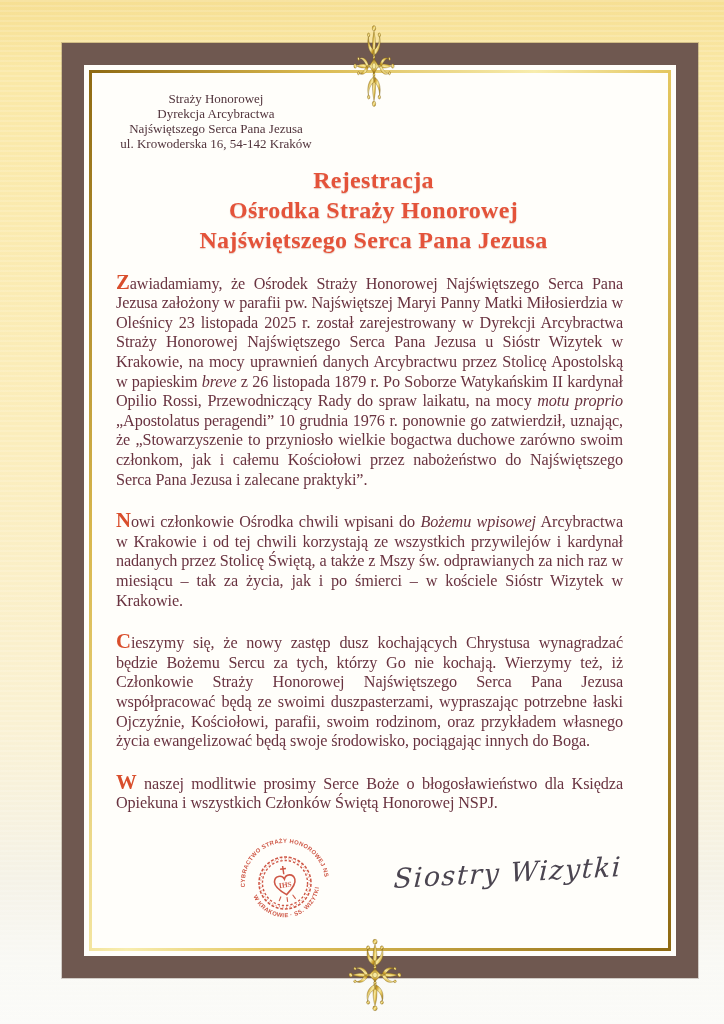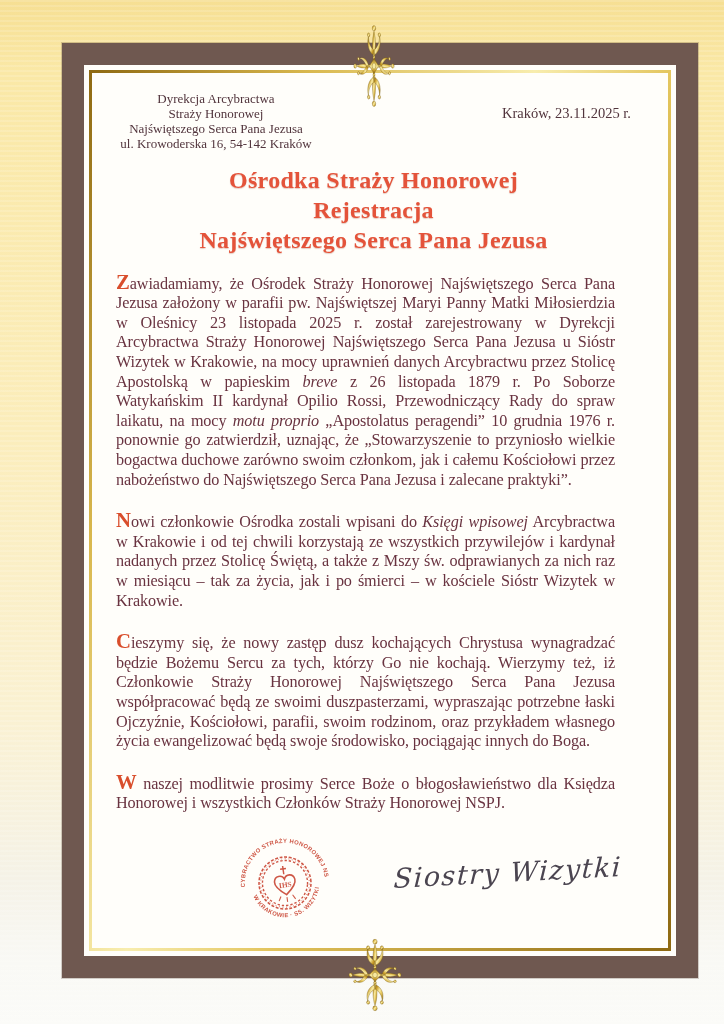--- a/index.html
+++ b/index.html
@@ -37,21 +37,21 @@
 
   .header-row{display:flex;align-items:flex-start;}
   .sender{width:200px;text-align:center;font-size:13px;line-height:14.9px;color:#51343c;}
   .date{margin-left:auto;padding-top:13px;font-size:14.5px;color:#51343c;}
 
   .title{margin-top:13px;text-align:center;font-weight:bold;font-size:24px;line-height:30px;
     color:#e4533a;text-shadow:0 1px 1px rgba(150,50,25,.25);letter-spacing:.3px;}
 
   .body-block{margin-top:17px;}
   .para{
-    margin:0 16px 20px 0;text-align:justify;font-size:16.2px;line-height:19.6px;
+    margin:0 8px 20px 0;text-align:justify;font-size:16.2px;line-height:19.6px;
     color:#693340;letter-spacing:-.1px;
   }
   .para em{font-style:italic;}
   .lead{color:#d94e2c;font-weight:bold;font-size:1.28em;line-height:1;}
 
   .footer-row{display:flex;align-items:flex-start;margin-top:10px;}
   .seal{margin-left:120px;width:98px;height:98px;flex:0 0 auto;}
   .signature-wrap{margin-left:55px;margin-top:8px;transform:rotate(-3deg);}
   .signature-text{
     font-family:"DejaVu Serif",serif;font-style:italic;font-size:27px;
@@ -99,39 +99,38 @@
     <use href="#orn-shape" transform="scale(0.62,1.02)"></use>
   </svg>
   <svg class="ornament ornament-bottom" viewBox="-34 -37 68 74">
     <use href="#orn-shape" transform="scale(0.8,0.9)"></use>
   </svg>
 
   <div class="content">
 
     <div class="header-row">
       <div class="sender">
+        <div>Straży Honorowej</div>
         <div>Dyrekcja Arcybractwa</div>
-        <div>Straży Honorowej</div>
         <div>Najświętszego Serca Pana Jezusa</div>
         <div>ul. Krowoderska 16, 54-142 Kraków</div>
       </div>
-      <div class="date">Kraków, 23.11.2025 r.</div>
     </div>
 
     <div class="title">
+      <div>Rejestracja</div>
       <div>Ośrodka Straży Honorowej</div>
-      <div>Rejestracja</div>
       <div>Najświętszego Serca Pana Jezusa</div>
     </div>
 
     <div class="body-block">
         <p class="para"><span class="lead">Z</span><span>awiadamiamy, że Ośrodek Straży Honorowej Najświętszego Serca Pana Jezusa założony w parafii pw. Najświętszej Maryi Panny Matki Miłosierdzia w Oleśnicy 23 listopada 2025 r. został zarejestrowany w Dyrekcji Arcybractwa Straży Honorowej Najświętszego Serca Pana Jezusa u Sióstr Wizytek w Krakowie, na mocy uprawnień danych Arcybractwu przez Stolicę Apostolską w papieskim </span><em>breve</em><span> z 26 listopada 1879 r. Po Soborze Watykańskim II kardynał Opilio Rossi, Przewodniczący Rady do spraw laikatu, na mocy </span><em>motu proprio</em><span> „Apostolatus peragendi” 10 grudnia 1976 r. ponownie go zatwierdził, uznając, że „Stowarzyszenie to przyniosło wielkie bogactwa duchowe zarówno swoim członkom, jak i całemu Kościołowi przez nabożeństwo do Najświętszego Serca Pana Jezusa i zalecane praktyki”.</span></p>
-        <p class="para"><span class="lead">N</span><span>owi członkowie Ośrodka zostali wpisani do </span><em>Księgi wpisowej</em><span> Arcybractwa w Krakowie i od tej chwili korzystają ze wszystkich przywilejów i kardynał nadanych przez Stolicę Świętą, a także z Mszy św. odprawianych za nich raz w miesiącu – tak za życia, jak i po śmierci – w kościele Sióstr Wizytek w Krakowie.</span></p>
+        <p class="para"><span class="lead">N</span><span>owi członkowie Ośrodka chwili wpisani do </span><em>Bożemu wpisowej</em><span> Arcybractwa w Krakowie i od tej chwili korzystają ze wszystkich przywilejów i kardynał nadanych przez Stolicę Świętą, a także z Mszy św. odprawianych za nich raz w miesiącu – tak za życia, jak i po śmierci – w kościele Sióstr Wizytek w Krakowie.</span></p>
         <p class="para"><span class="lead">C</span><span>ieszymy się, że nowy zastęp dusz kochających Chrystusa wynagradzać będzie Bożemu Sercu za tych, którzy Go nie kochają. Wierzymy też, iż Członkowie Straży Honorowej Najświętszego Serca Pana Jezusa współpracować będą ze swoimi duszpasterzami, wypraszając potrzebne łaski Ojczyźnie, Kościołowi, parafii, swoim rodzinom, oraz przykładem własnego życia ewangelizować będą swoje środowisko, pociągając innych do Boga.</span></p>
-        <p class="para"><span class="lead">W</span><span> naszej modlitwie prosimy Serce Boże o błogosławieństwo dla Księdza Honorowej i wszystkich Członków Straży Honorowej NSPJ.</span></p>
+        <p class="para"><span class="lead">W</span><span> naszej modlitwie prosimy Serce Boże o błogosławieństwo dla Księdza Opiekuna i wszystkich Członków Świętą Honorowej NSPJ.</span></p>
       </div>
 
     <div class="footer-row">
       <svg class="seal" viewBox="-50 -50 100 100">
         <g transform="rotate(-8)" opacity="0.88">
           <path id="sealTop" d="M -41,0 A 41,41 0 1 1 41,0" fill="none"></path>
           <path id="sealBot" d="M -35,0 A 35,35 0 1 0 35,0" fill="none"></path>
           <text font-size="6" fill="#c8402e" letter-spacing="0.35" font-family="Liberation Sans, sans-serif" font-weight="bold">
             <textPath href="#sealTop" startOffset="50%" text-anchor="middle">ARCYBRACTWO STRAŻY HONOROWEJ NSPJ</textPath>
           </text>

